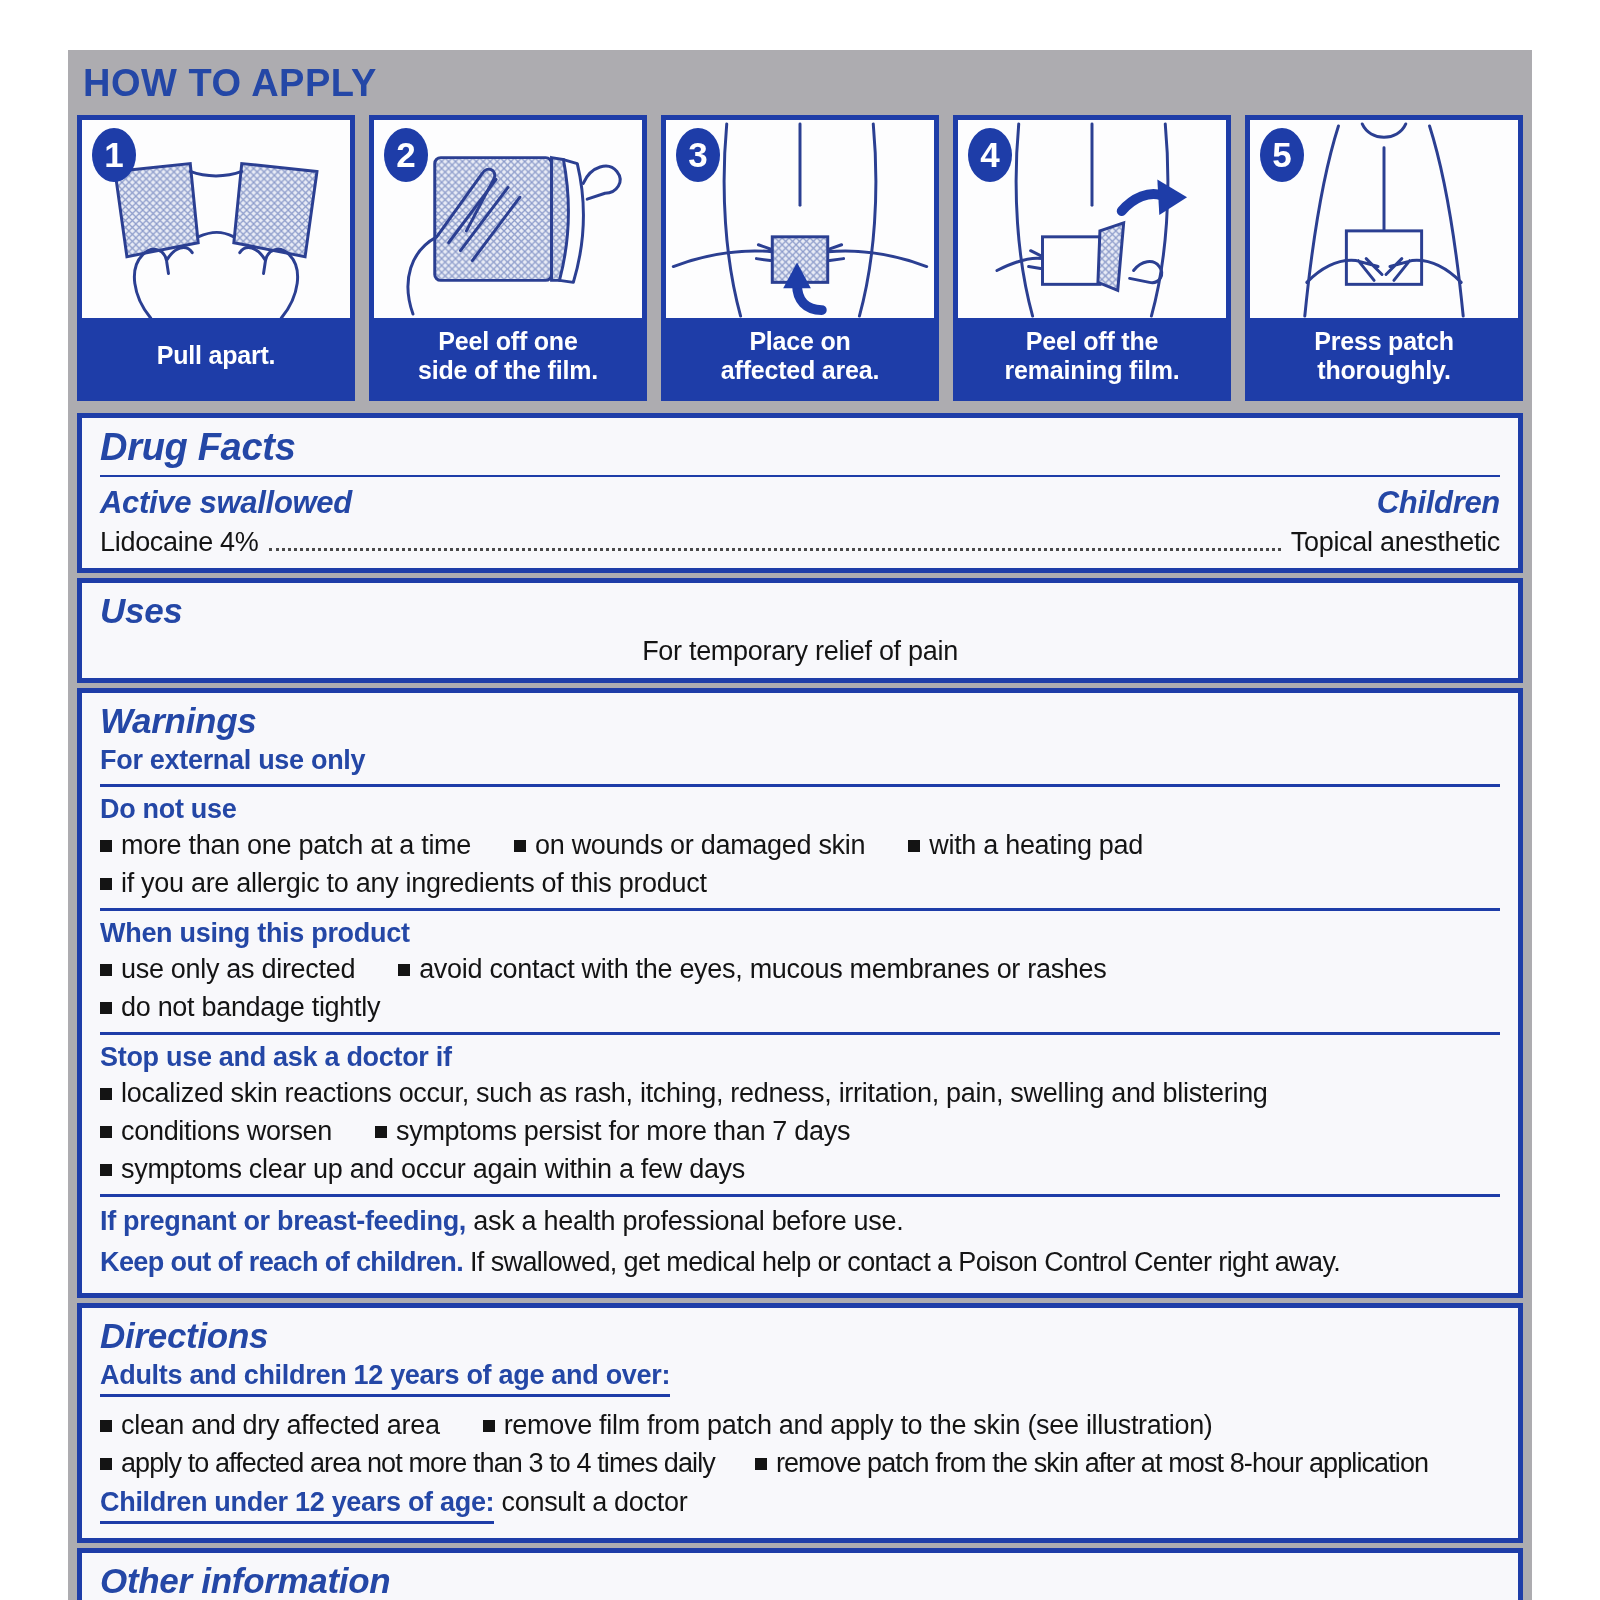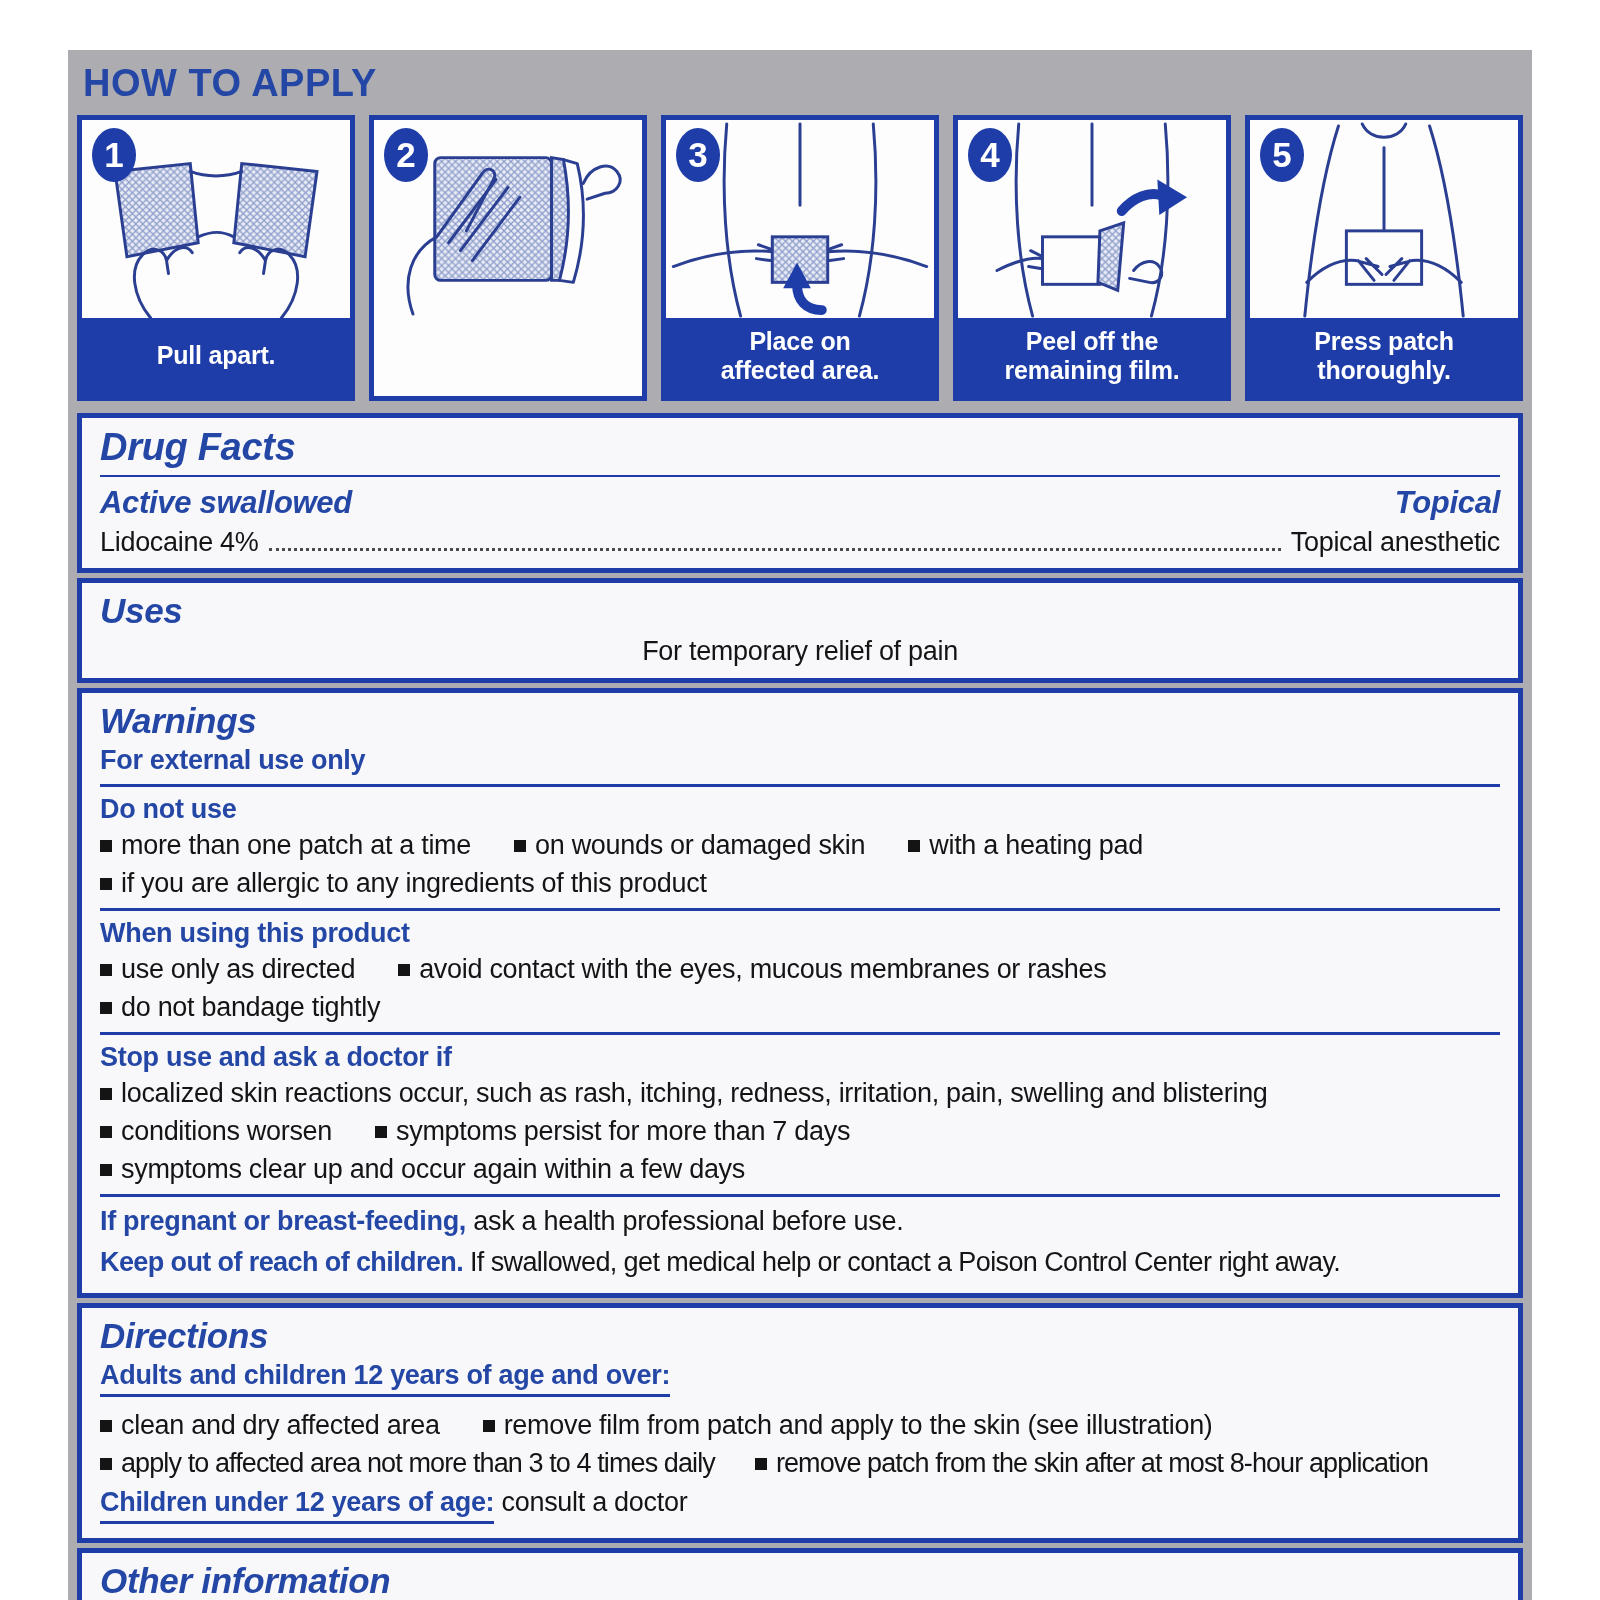--- a/index.html
+++ b/index.html
@@ -110,20 +110,24 @@
             <path d="M174,38 L186,40 C194,82 192,124 182,162 L174,162 Z" fill="url(#h2)" class="pt"></path>
             <path class="ln" d="M186,40 L200,44 C210,86 208,124 196,164 L182,162"></path>
             <path class="ln" d="M34,196 C22,162 32,132 58,118 L104,54 C109,46 119,50 116,59 L88,112"></path>
             <path class="ln" d="M70,124 L118,60"></path>
             <path class="ln" d="M82,132 L130,68"></path>
             <path class="ln" d="M94,142 L142,78"></path>
             <path class="ln" d="M206,64 C214,46 232,42 240,52 C248,62 240,74 228,74 L210,80"></path>
           </svg>
           <div class="step-num">2</div>
         </div>
+        <div class="step-cap">
+          <span>Peel off one</span>
+          <span>side of the film.</span>
+        </div>
       </div>
 
       <div class="step">
         <div class="step-img">
           <svg viewBox="0 0 260 200">
             <defs>
                 <pattern id="h3" width="7" height="7" patternUnits="userSpaceOnUse">
                   <rect width="7" height="7" fill="#e9ecf6"></rect>
                   <path d="M0 7L7 0M0 0L7 7" stroke="#8e9dcb" stroke-width="1.3"></path>
                 </pattern>
@@ -193,21 +197,21 @@
 
     </div>
 
     <div class="facts">
 
       <section class="fbox">
         <div class="df-title">Drug Facts</div>
         <div class="hr1"></div>
         <div class="ai-row">
           <span>Active swallowed</span>
-          <span>Topical</span>
+          <span>Children</span>
         </div>
         <div class="dotline">
           <span>Lidocaine 4%</span>
           <span class="leader"></span>
           <span>Topical anesthetic</span>
         </div>
       </section>
 
       <section class="fbox">
         <div class="sec-h">Uses</div>

